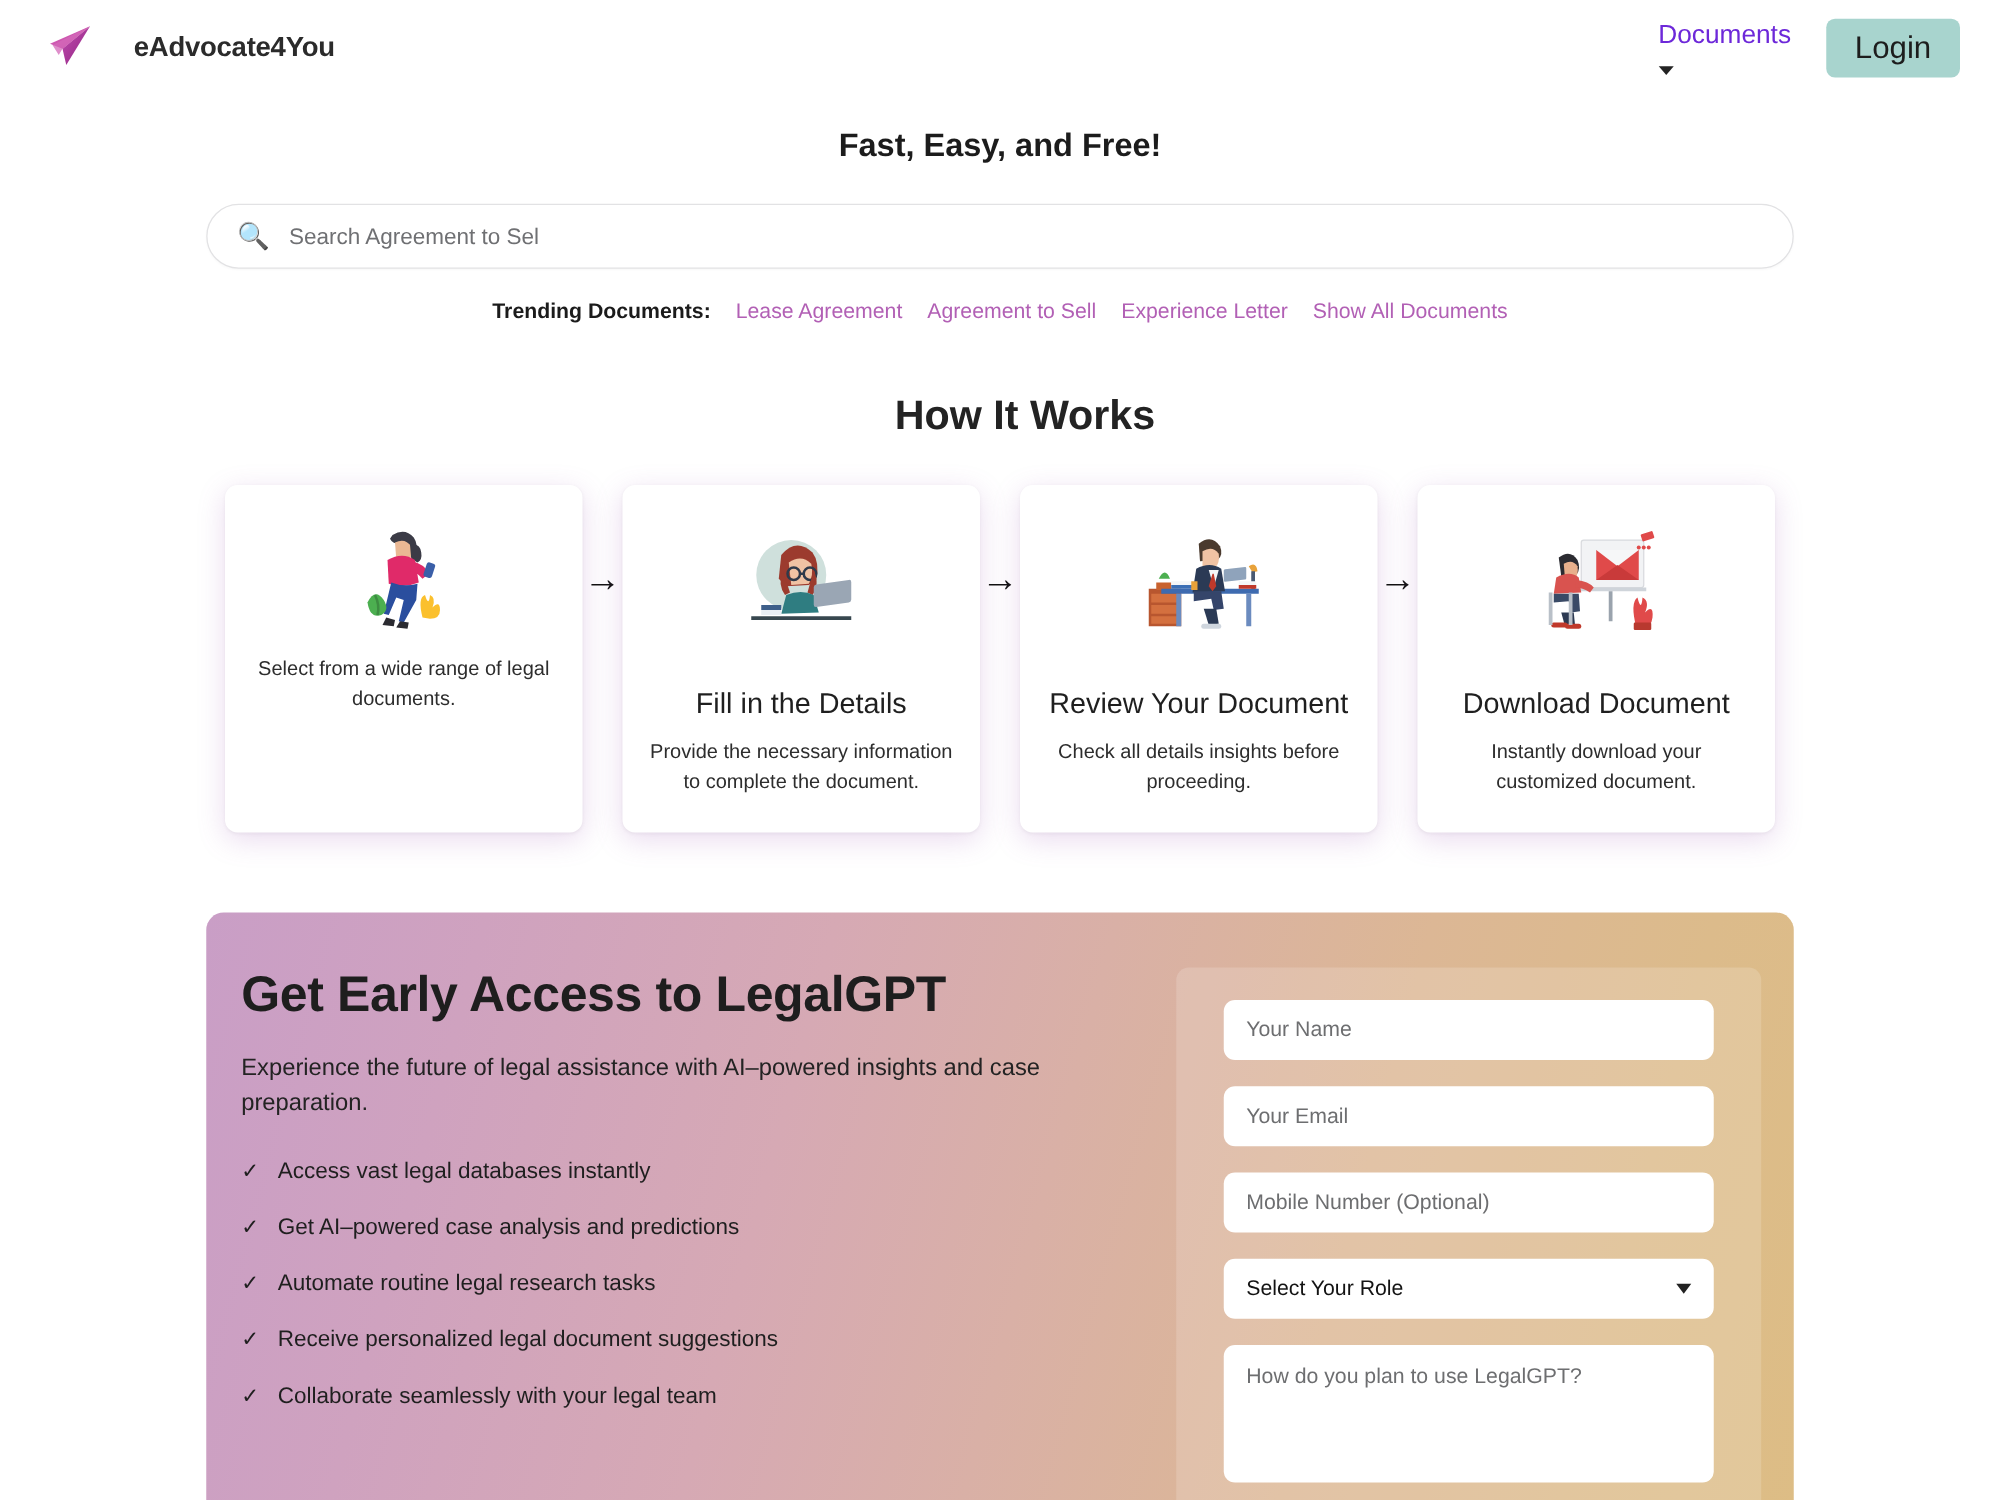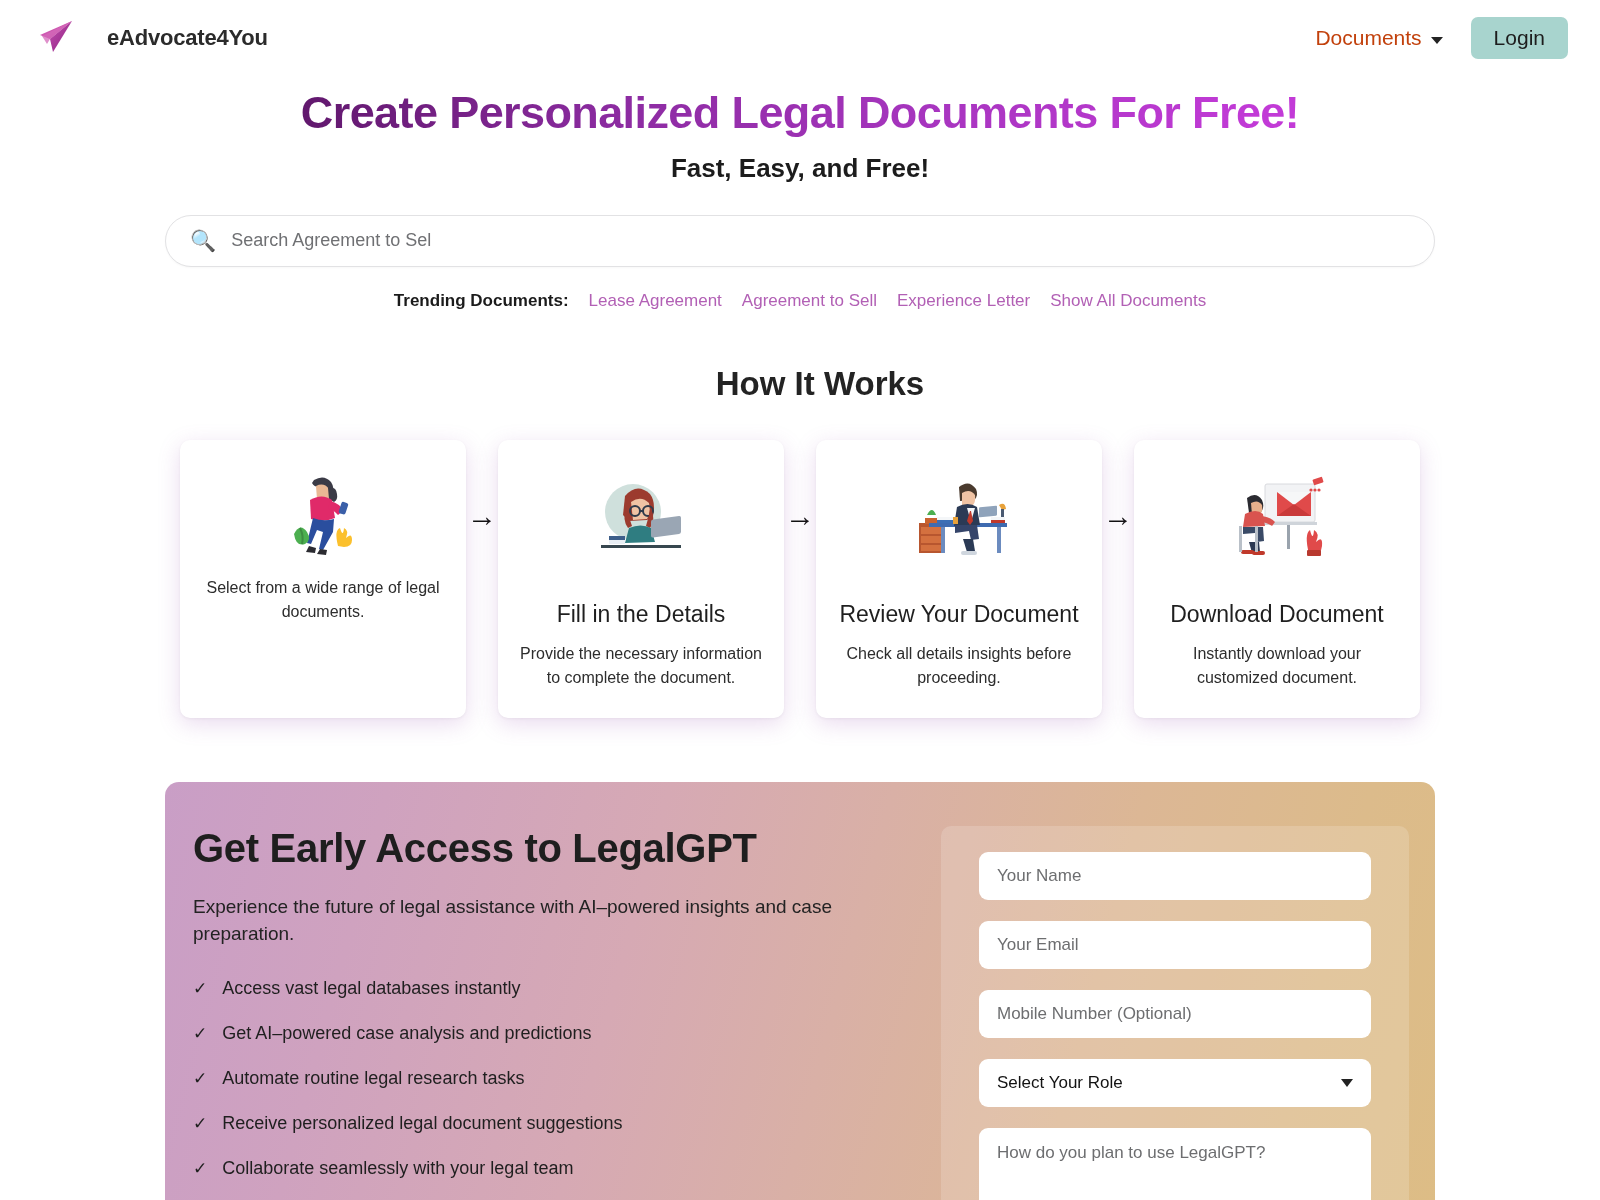--- a/index.html
+++ b/index.html
@@ -24,39 +24,40 @@
   .brand-mark { width: 42px; height: 40px; display: block; }
   .brand-name {
     font-size: 22px;
     font-weight: bold;
     color: #2b2b2b;
     letter-spacing: -0.2px;
   }
   .header-right { display: flex; align-items: center; gap: 28px; }
   .nav-dropdown {
     display: flex;
-    align-items: center;
+    align-items: flex-start;
     gap: 9px;
     font-size: 21px;
-    color: #c2410c;
+    color: #6d28d9;
     cursor: pointer;
+    flex-direction: column;
   }
   .caret {
     width: 0; height: 0;
     border-left: 6px solid transparent;
     border-right: 6px solid transparent;
     border-top: 7px solid #232323;
     margin-top: 4px;
   }
   .login-btn {
     background: #a8d4ce;
     border: none;
     border-radius: 7px;
     color: #1d1d1d;
-    font-size: 21px;
+    font-size: 25px;
     font-family: "Liberation Sans", sans-serif;
     padding: 9px 23px;
     cursor: pointer;
   }
 
   
   .hero { text-align: center; padding-top: 11px; }
   .hero-title {
     font-size: 45px;
     font-weight: bold;
@@ -286,21 +287,20 @@
   <div class="header-right">
     <div class="nav-dropdown">
       <span>Documents</span>
       <span class="caret"></span>
     </div>
     <button class="login-btn">Login</button>
   </div>
 </div>
 
 <div class="hero">
-  <h1 class="hero-title">Create Personalized Legal Documents For Free!</h1>
   <div class="hero-sub">Fast, Easy, and Free!</div>
 </div>
 
 <div class="search-wrap">
   <span class="search-icon">🔍</span>
   <input class="search-input" type="text" placeholder="Search Agreement to Sel" style="">
 </div>
 
 <div class="trending">
   <span class="trending-label">Trending Documents:</span>

